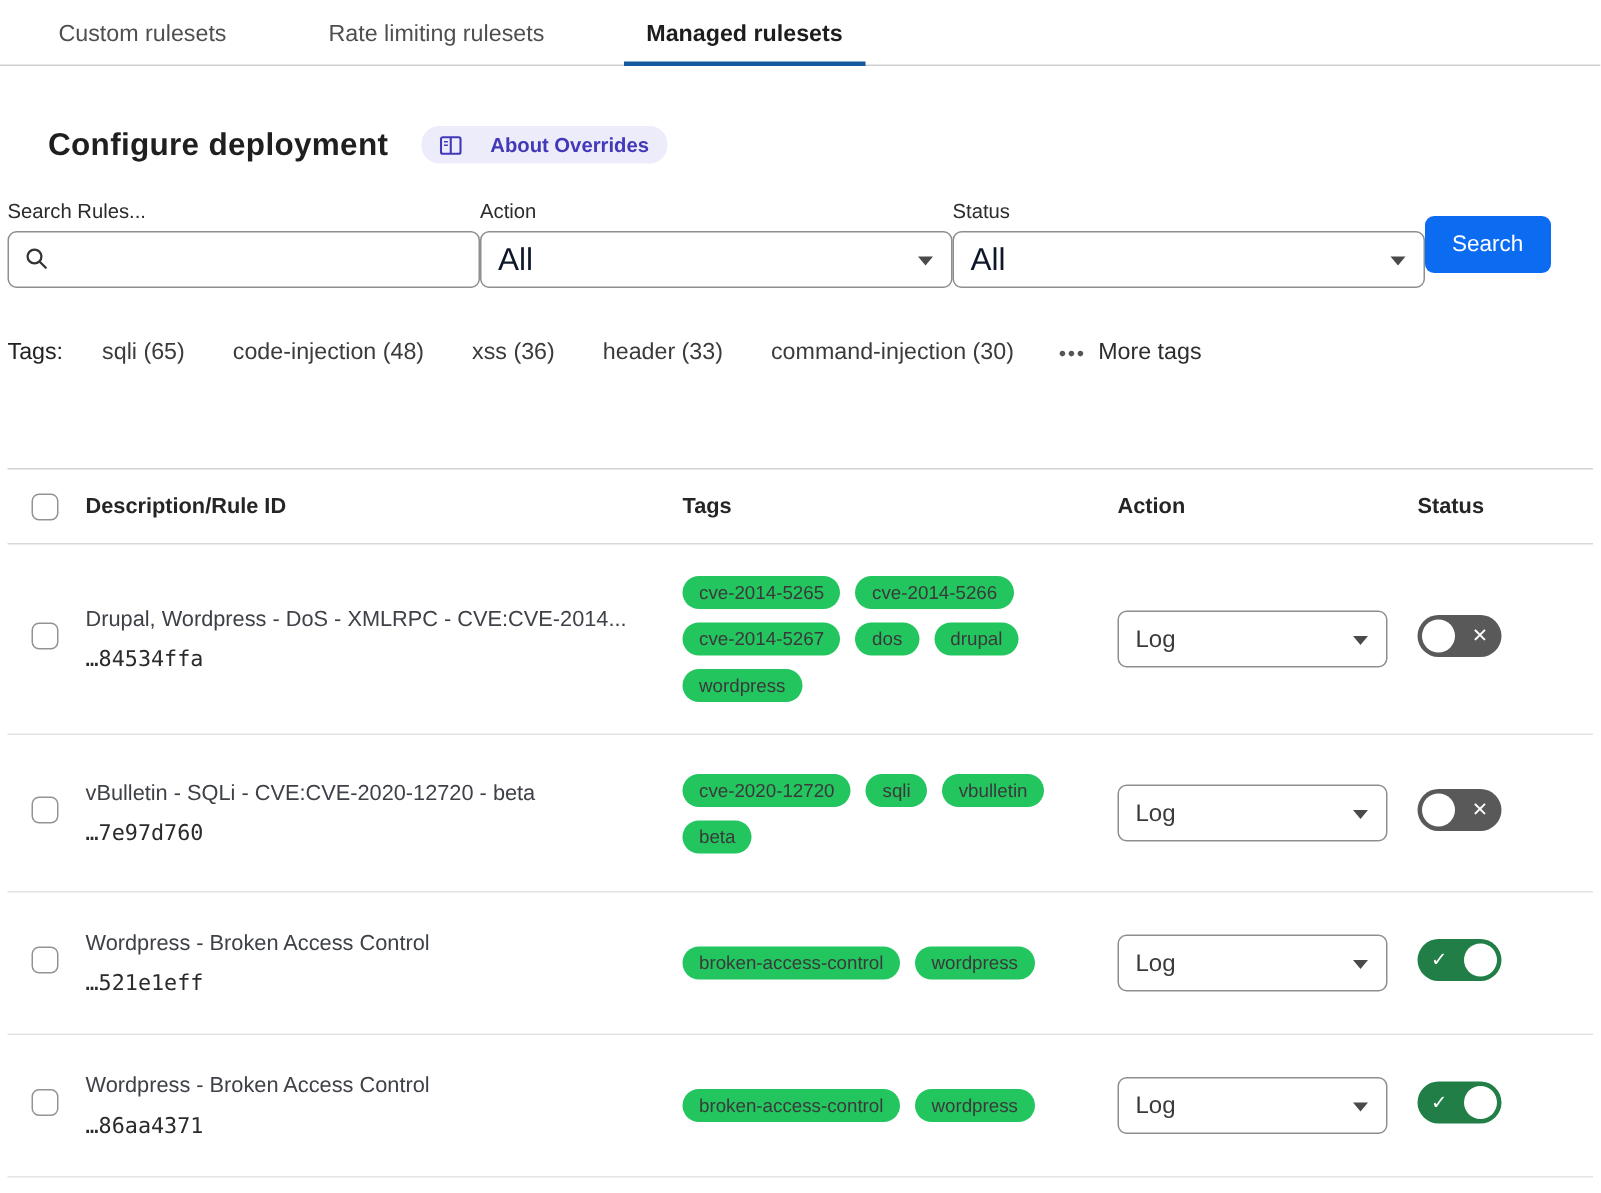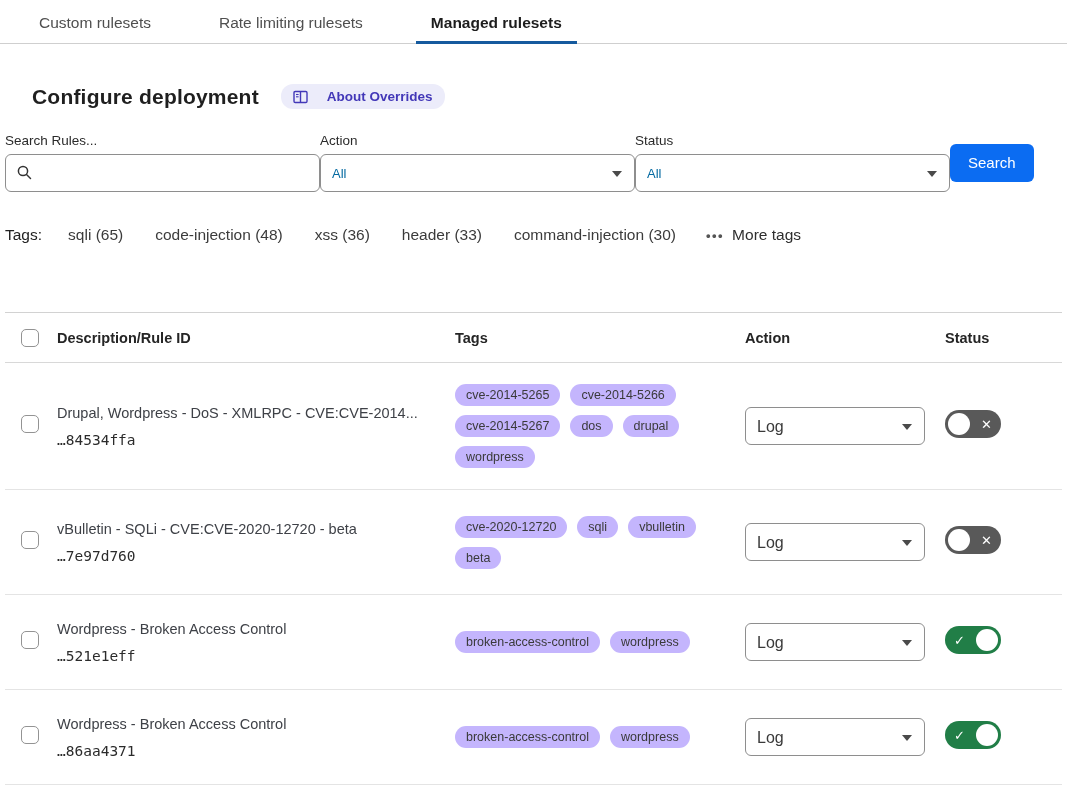--- a/index.html
+++ b/index.html
@@ -30,21 +30,21 @@
   .field { display: flex; flex-direction: column; gap: 6px; }
   .field-label { font-size: 13.5px; color: #2b2b2b; }
   .searchbox { position: relative; width: 315px; }
   .searchbox input { width: 100%; height: 38px; border: 1px solid #8e8e8e; border-radius: 6px;
                      padding: 0 10px 0 36px; font-size: 15px; font-family: inherit; color: #333;
                      outline: none; background: #fff; }
   .search-glyph { position: absolute; left: 11px; top: 10px; }
   .selwrap { position: relative; width: 315px; }
   .selwrap select { appearance: none; -webkit-appearance: none; width: 100%; height: 38px;
                     border: 1px solid #8e8e8e; border-radius: 6px; padding: 0 30px 0 11px;
-                    font-size: 13px; font-family: inherit; color: #0369a1; background: #fff;
+                    font-size: 21px; font-family: inherit; color: #0f172a; background: #fff;
                     cursor: pointer; outline: none; }
   .caret { position: absolute; right: 13px; top: 50%; margin-top: -2px; width: 0; height: 0;
            border-left: 5px solid transparent; border-right: 5px solid transparent;
            border-top: 6px solid #4a4a4a; pointer-events: none; }
   .btn-primary { height: 38px; padding: 0 18px; background: var(--accent, #0b6cf2); color: #fff;
                  font-size: 15px; font-family: inherit; border: none; border-radius: 6px;
                  cursor: pointer; margin-left: 0; }
 
   
   .tagsbar { display: flex; align-items: center; gap: 30px; margin-top: 34px; font-size: 15.5px; }
@@ -58,21 +58,21 @@
   .trow { display: grid; grid-template-columns: 36px 398px 290px 200px 1fr;
           padding-left: 16px; align-items: center; border-bottom: 1px solid #e4e4e4; }
   .trow.thead { min-height: 50px; border-bottom: 1px solid #d8d8d8; }
   .th { font-size: 14.5px; font-weight: 700; color: #252525; }
   .checkbox { display: inline-block; width: 18px; height: 18px; border: 1.5px solid #939393;
               border-radius: 5px; background: #fff; cursor: pointer; }
   .cell-desc { display: flex; flex-direction: column; gap: 10px; padding: 18px 24px 18px 0; }
   .desc { font-size: 14.5px; color: #3e4147; line-height: 1.3; }
   .rule-id { font-family: "DejaVu Sans Mono", monospace; font-size: 14.5px; color: #2b2b2b; }
   .cell-tags { display: flex; flex-wrap: wrap; gap: 9px 10px; padding: 14px 20px 14px 0; }
-  .pill { background: #c4b5fd; color: #3a3a3a; font-size: 12.5px; padding: 4px 11px;
+  .pill { background: #22c55e; color: #3a3a3a; font-size: 12.5px; padding: 4px 11px;
           border-radius: 12px; white-space: nowrap; }
   .cell-action .selwrap { width: 180px; }
   .cell-action select { height: 38px; font-size: 16px; color: #3a3a3a; }
 
   .toggle { position: relative; width: 56px; height: 28px; border: none; border-radius: 14px;
             cursor: pointer; display: inline-flex; align-items: center; padding: 0; }
   .toggle.off { background: var(--toggle-off, #595959); }
   .toggle.on  { background: var(--toggle-on, #217e47); }
   .toggle .knob { position: absolute; top: 3px; width: 22px; height: 22px; border-radius: 50%;
                   background: #fff; }

